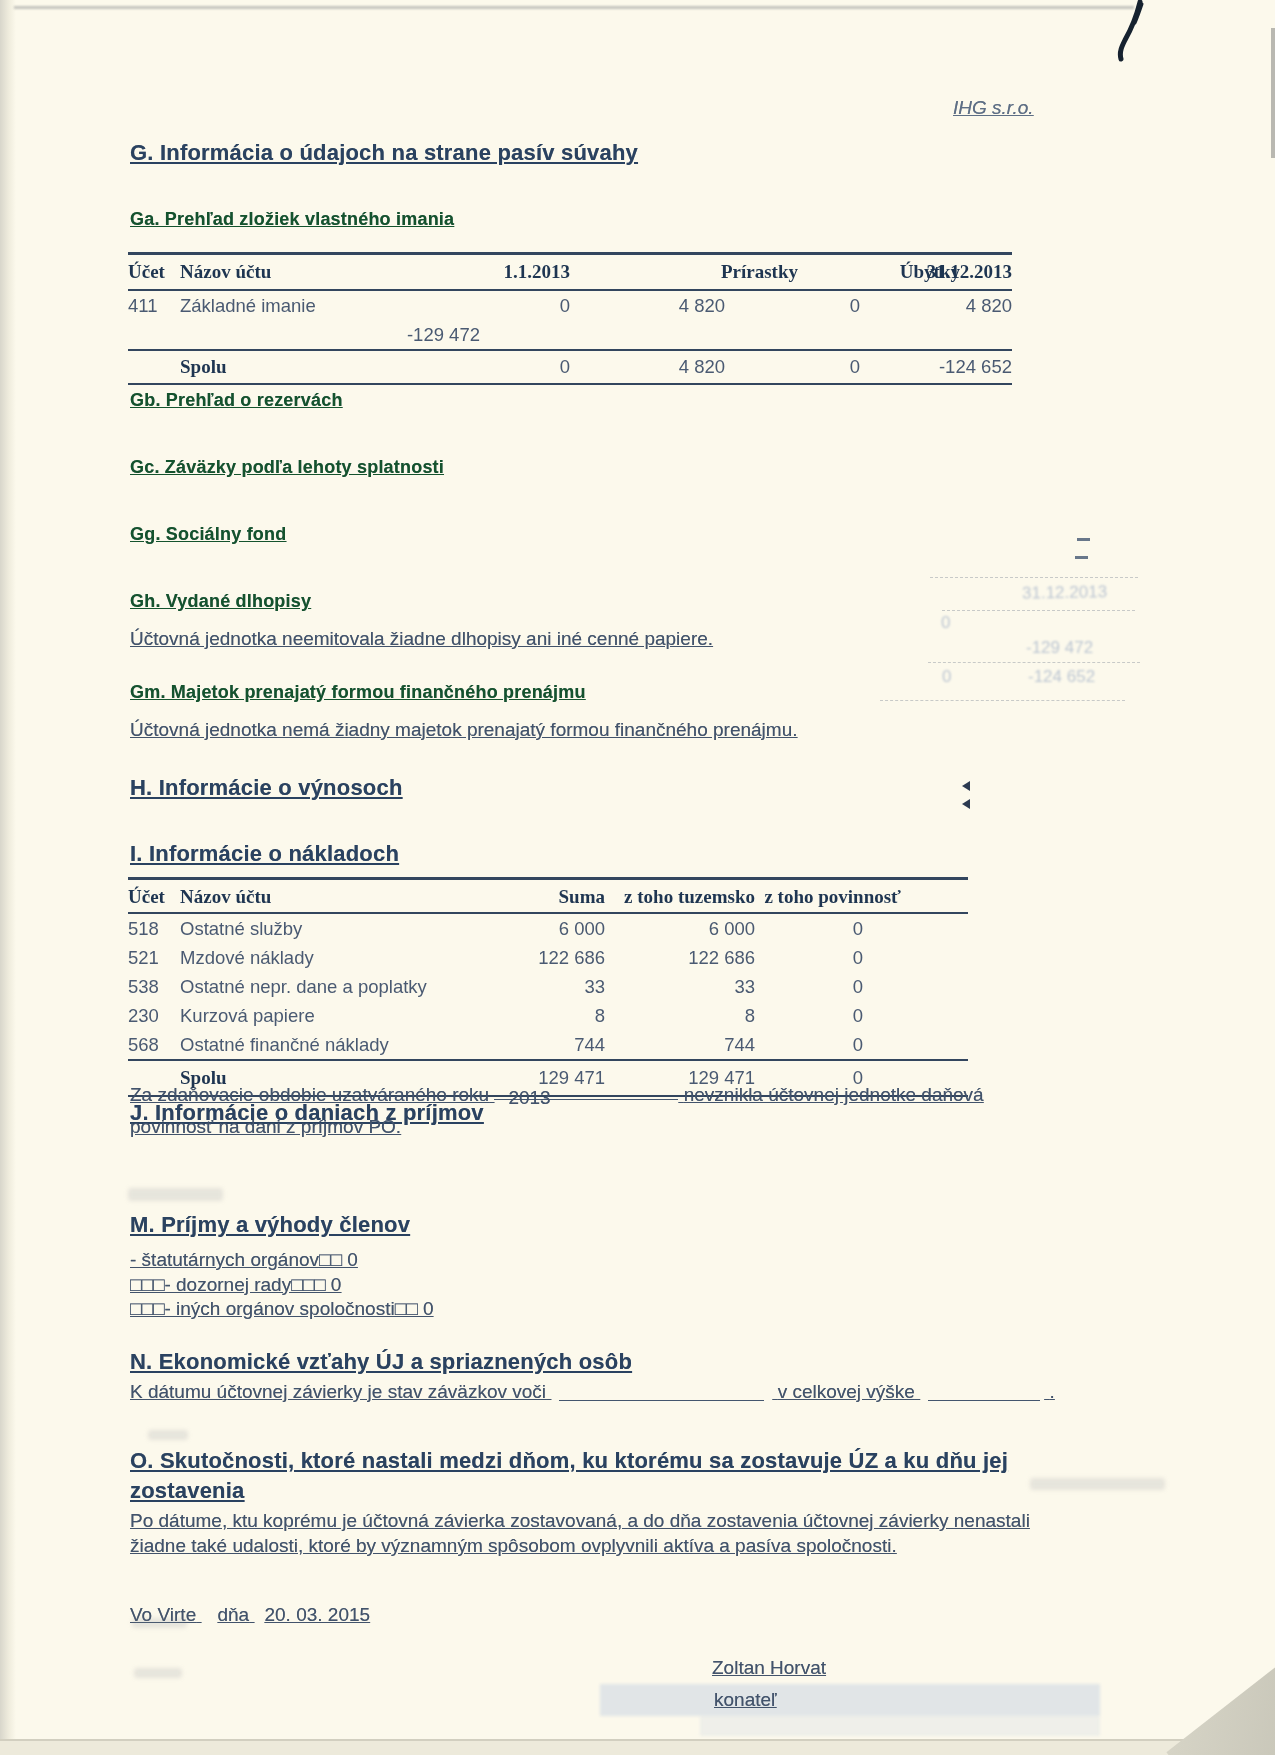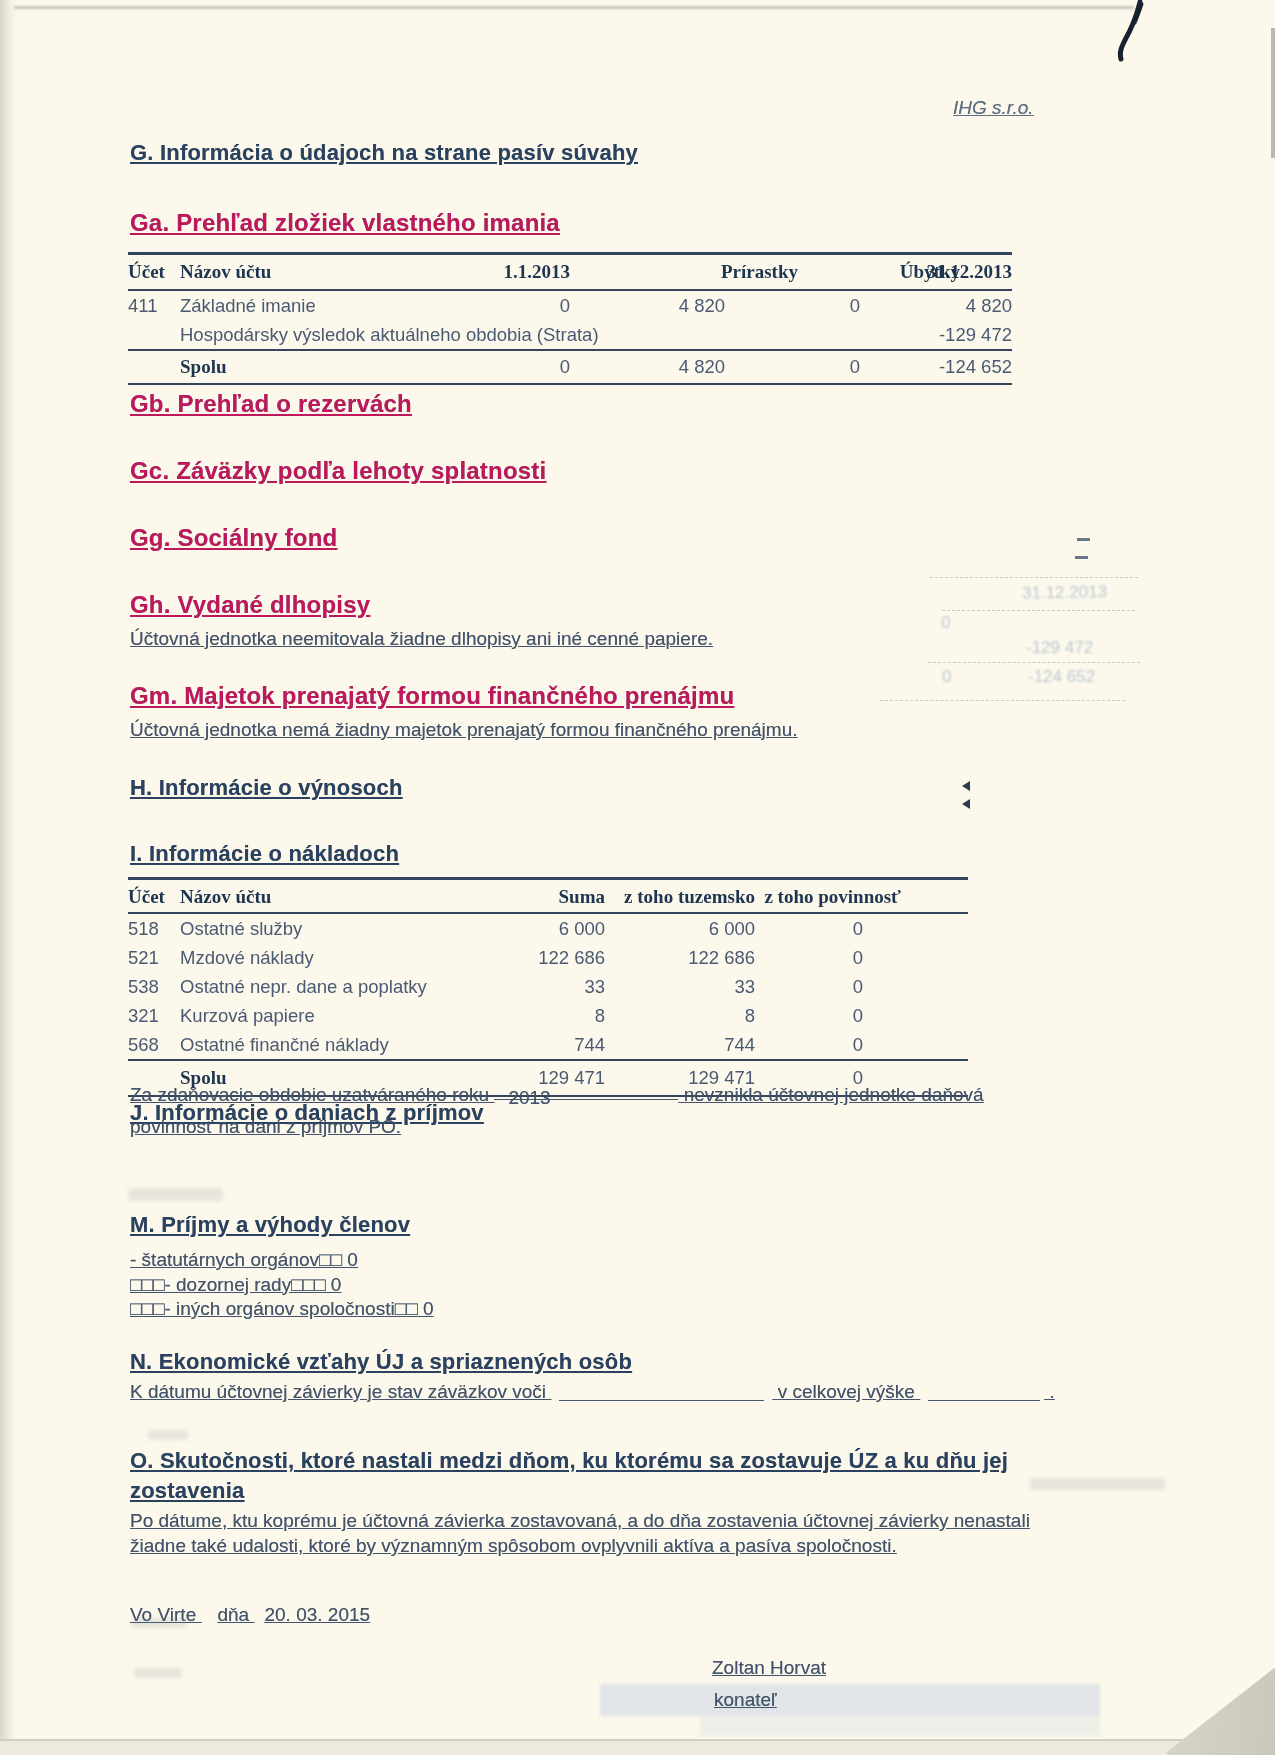--- a/index.html
+++ b/index.html
@@ -15,21 +15,21 @@
     background:linear-gradient(to right,#d8d6cb,#efecdd 55%,#fcf9ec);}
   .edge-top{left:14px;top:6px;width:1120px;height:3px;
     background:rgba(70,75,85,.30);filter:blur(1.1px);}
   .edge-right-sliver{right:0;top:28px;width:4px;height:130px;
     background:rgba(60,62,70,.35);filter:blur(.6px);}
   .bottom-strip{left:0;right:0;top:1739px;height:16px;background:#edeadb;border-top:2px solid #d2cfc0;}
   .corner-fold{left:1178px;top:1676px;width:210px;height:110px;
     background:linear-gradient(135deg,#d6d4c6,#bdbbae);transform:rotate(-38deg);}
   
   .sec-title{font-size:22px;font-weight:bold;color:#2a4260;letter-spacing:.2px;}
-  .sub-title{font-size:24px;font-weight:bold;color:#be185d;letter-spacing:.2px;}
+  .sub-title{font-size:18px;font-weight:bold;color:#14532d;letter-spacing:.2px;}
   .body-text{font-size:19px;color:#42536b;}
   .company{font-size:19px;font-style:italic;color:#5d6e85;}
   
   .tbl{color:#4a5a72;font-size:18.5px;}
   .rule{background:#33465e;}
   .rule.thick{height:2.5px;}
   .rule.thin{height:1.6px;}
   .thead{position:relative;height:34px;font-family:"Liberation Serif","DejaVu Serif",serif;
     font-weight:bold;font-size:19px;color:#1e3551;}
   .thead span{position:absolute;top:6px;white-space:nowrap;}
@@ -81,21 +81,20 @@
   <div class="trow">
     <span>411</span>
     <span>Základné imanie</span>
     <span class="cell-r">0</span>
     <span class="cell-r">4 820</span>
     <span class="cell-r">0</span>
     <span class="cell-r">4 820</span>
   </div>
   <div class="trow">
     <span></span>
-    <span style="grid-column:2/6">Hospodársky výsledok aktuálneho obdobia (Strata)</span>
     <span class="cell-r">-129 472</span>
   </div>
   <div class="rule thin"></div>
   <div class="trow" style="padding:5px 0">
     <span></span>
     <span class="total-label">Spolu</span>
     <span class="cell-r">0</span>
     <span class="cell-r">4 820</span>
     <span class="cell-r">0</span>
     <span class="cell-r">-124 652</span>
@@ -157,21 +156,21 @@
     <span class="cell-r">0</span>
   </div>
   <div class="trow">
     <span>538</span>
     <span>Ostatné nepr. dane a poplatky</span>
     <span class="cell-r">33</span>
     <span class="cell-r">33</span>
     <span class="cell-r">0</span>
   </div>
   <div class="trow">
-    <span>321</span>
+    <span>230</span>
     <span>Kurzová papiere</span>
     <span class="cell-r">8</span>
     <span class="cell-r">8</span>
     <span class="cell-r">0</span>
   </div>
   <div class="trow">
     <span>568</span>
     <span>Ostatné finančné náklady</span>
     <span class="cell-r">744</span>
     <span class="cell-r">744</span>

